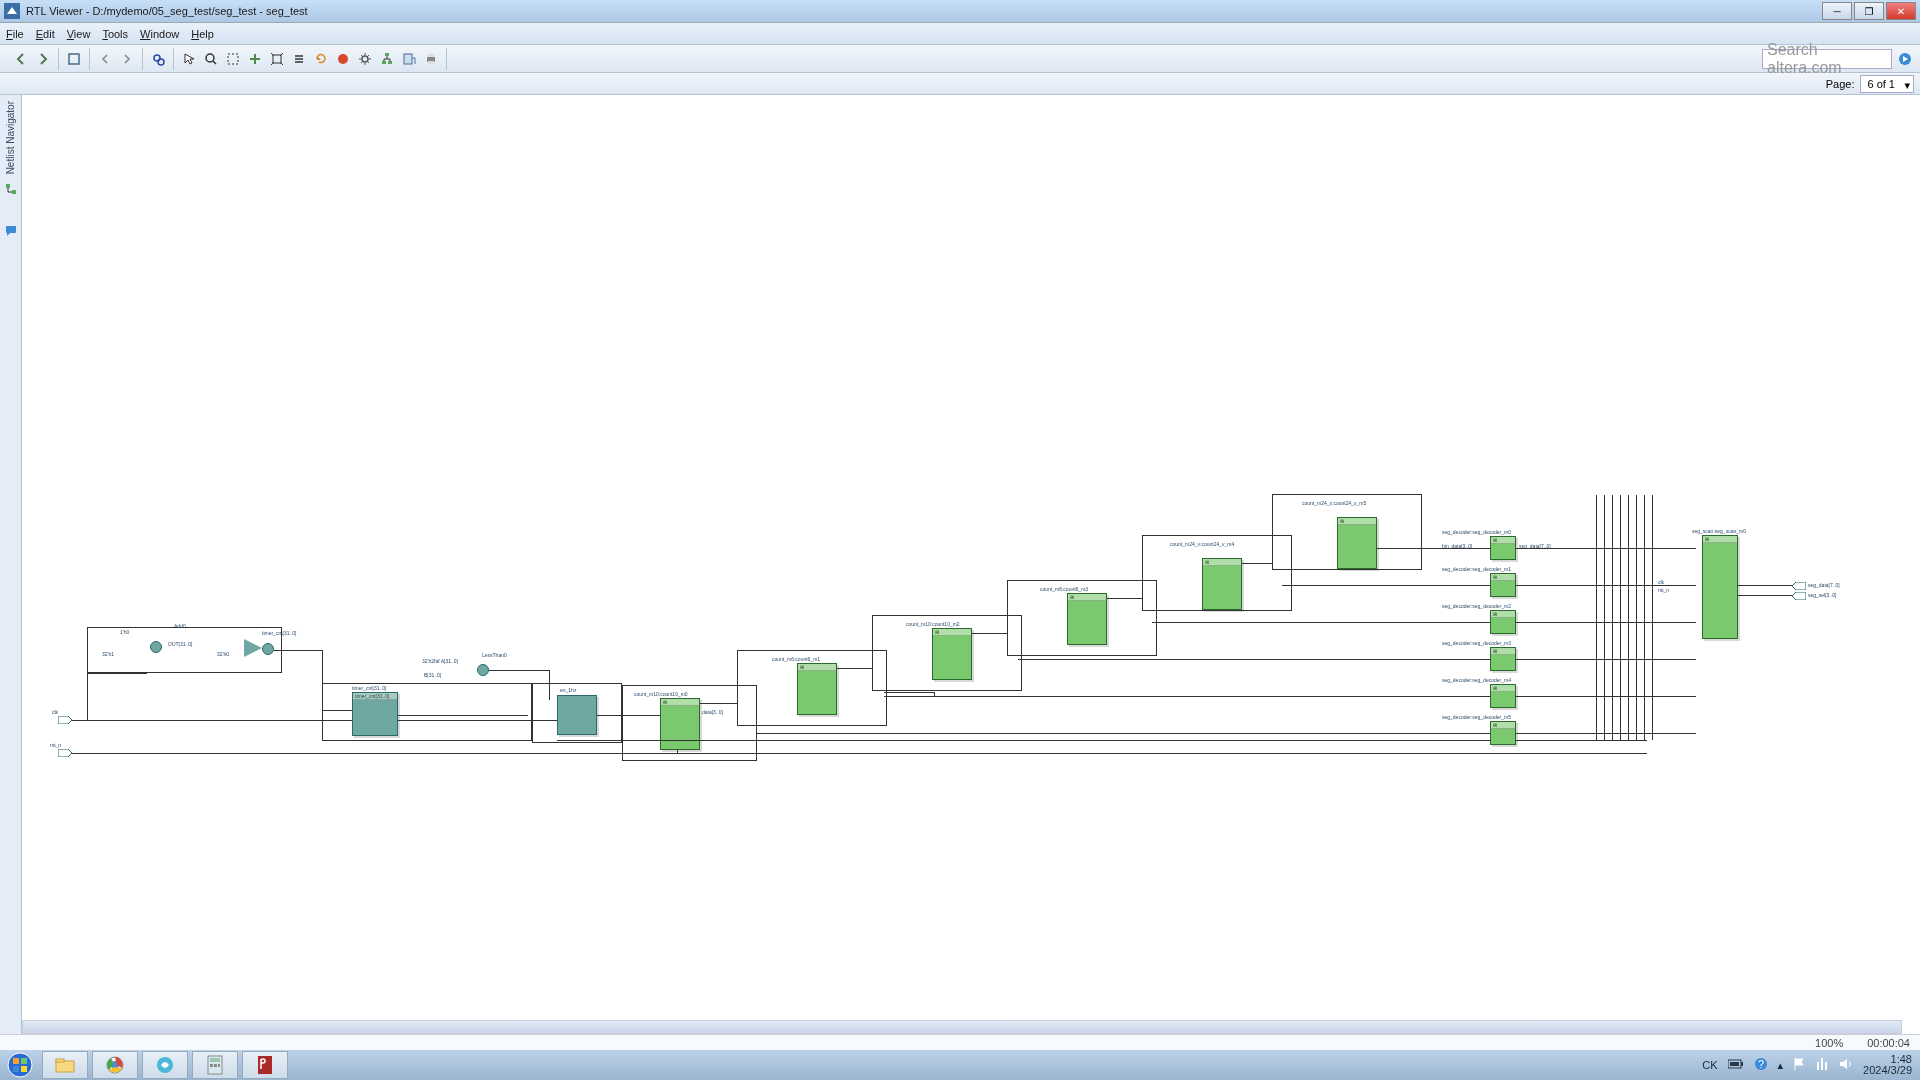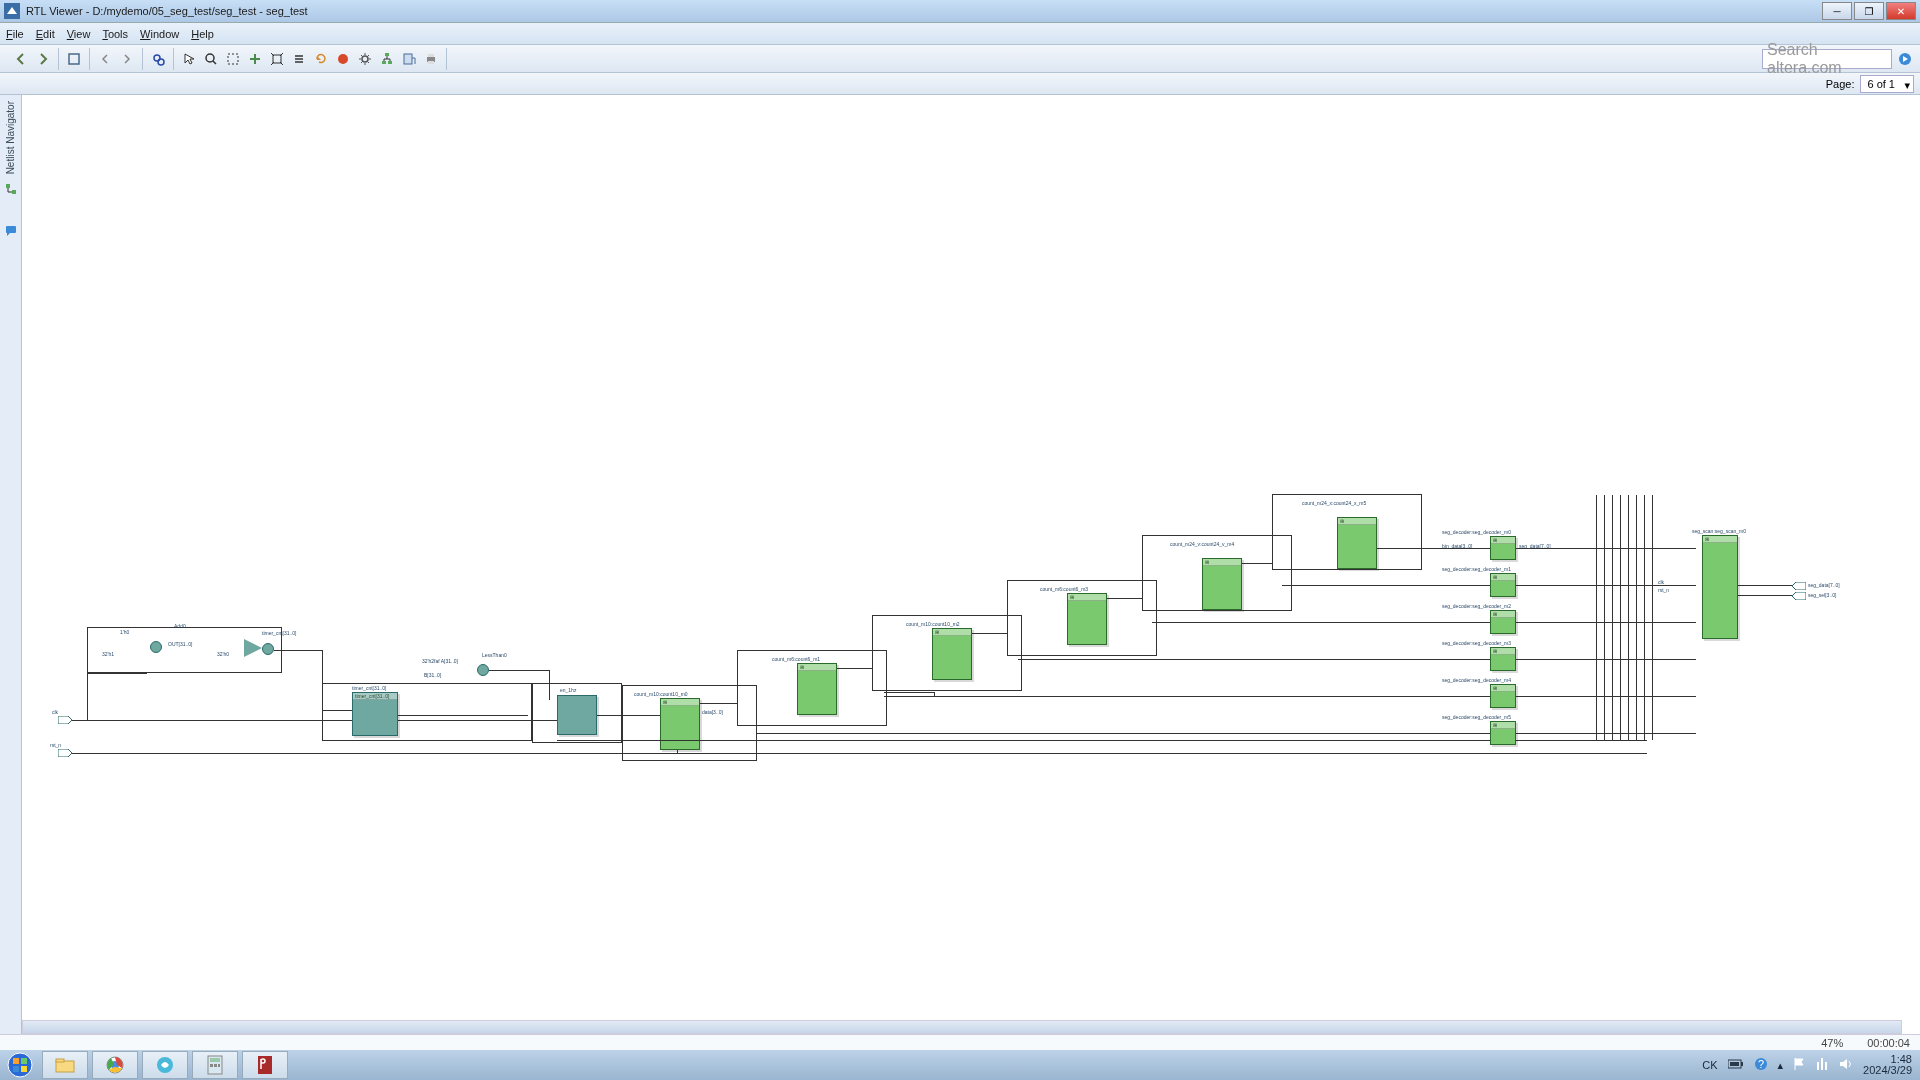--- a/index.html
+++ b/index.html
@@ -439,21 +439,21 @@
 <div class="wire wh" style="left:735px; top:638px; width:733px;"></div>
 
 </div>
 </div>
 
 <div class="hscroll">
     <div class="thumb"></div>
   </div>
 
 <div class="statusbar">
-  <span>47%</span>
+  <span>100%</span>
   <span>00:00:04</span>
 </div>
 
 <div class="taskbar">
   <div class="start">
     <svg width="26" height="26">
         <circle cx="13" cy="13" r="12" fill="#2a6ad8" stroke="#fff" stroke-width="1"></circle>
     <rect x="6" y="6" width="6" height="6" fill="#f8a030"></rect>
         <rect x="14" y="6" width="6" height="6" fill="#6ac86a"></rect>
     <rect x="6" y="14" width="6" height="6" fill="#3a8ad8"></rect>

